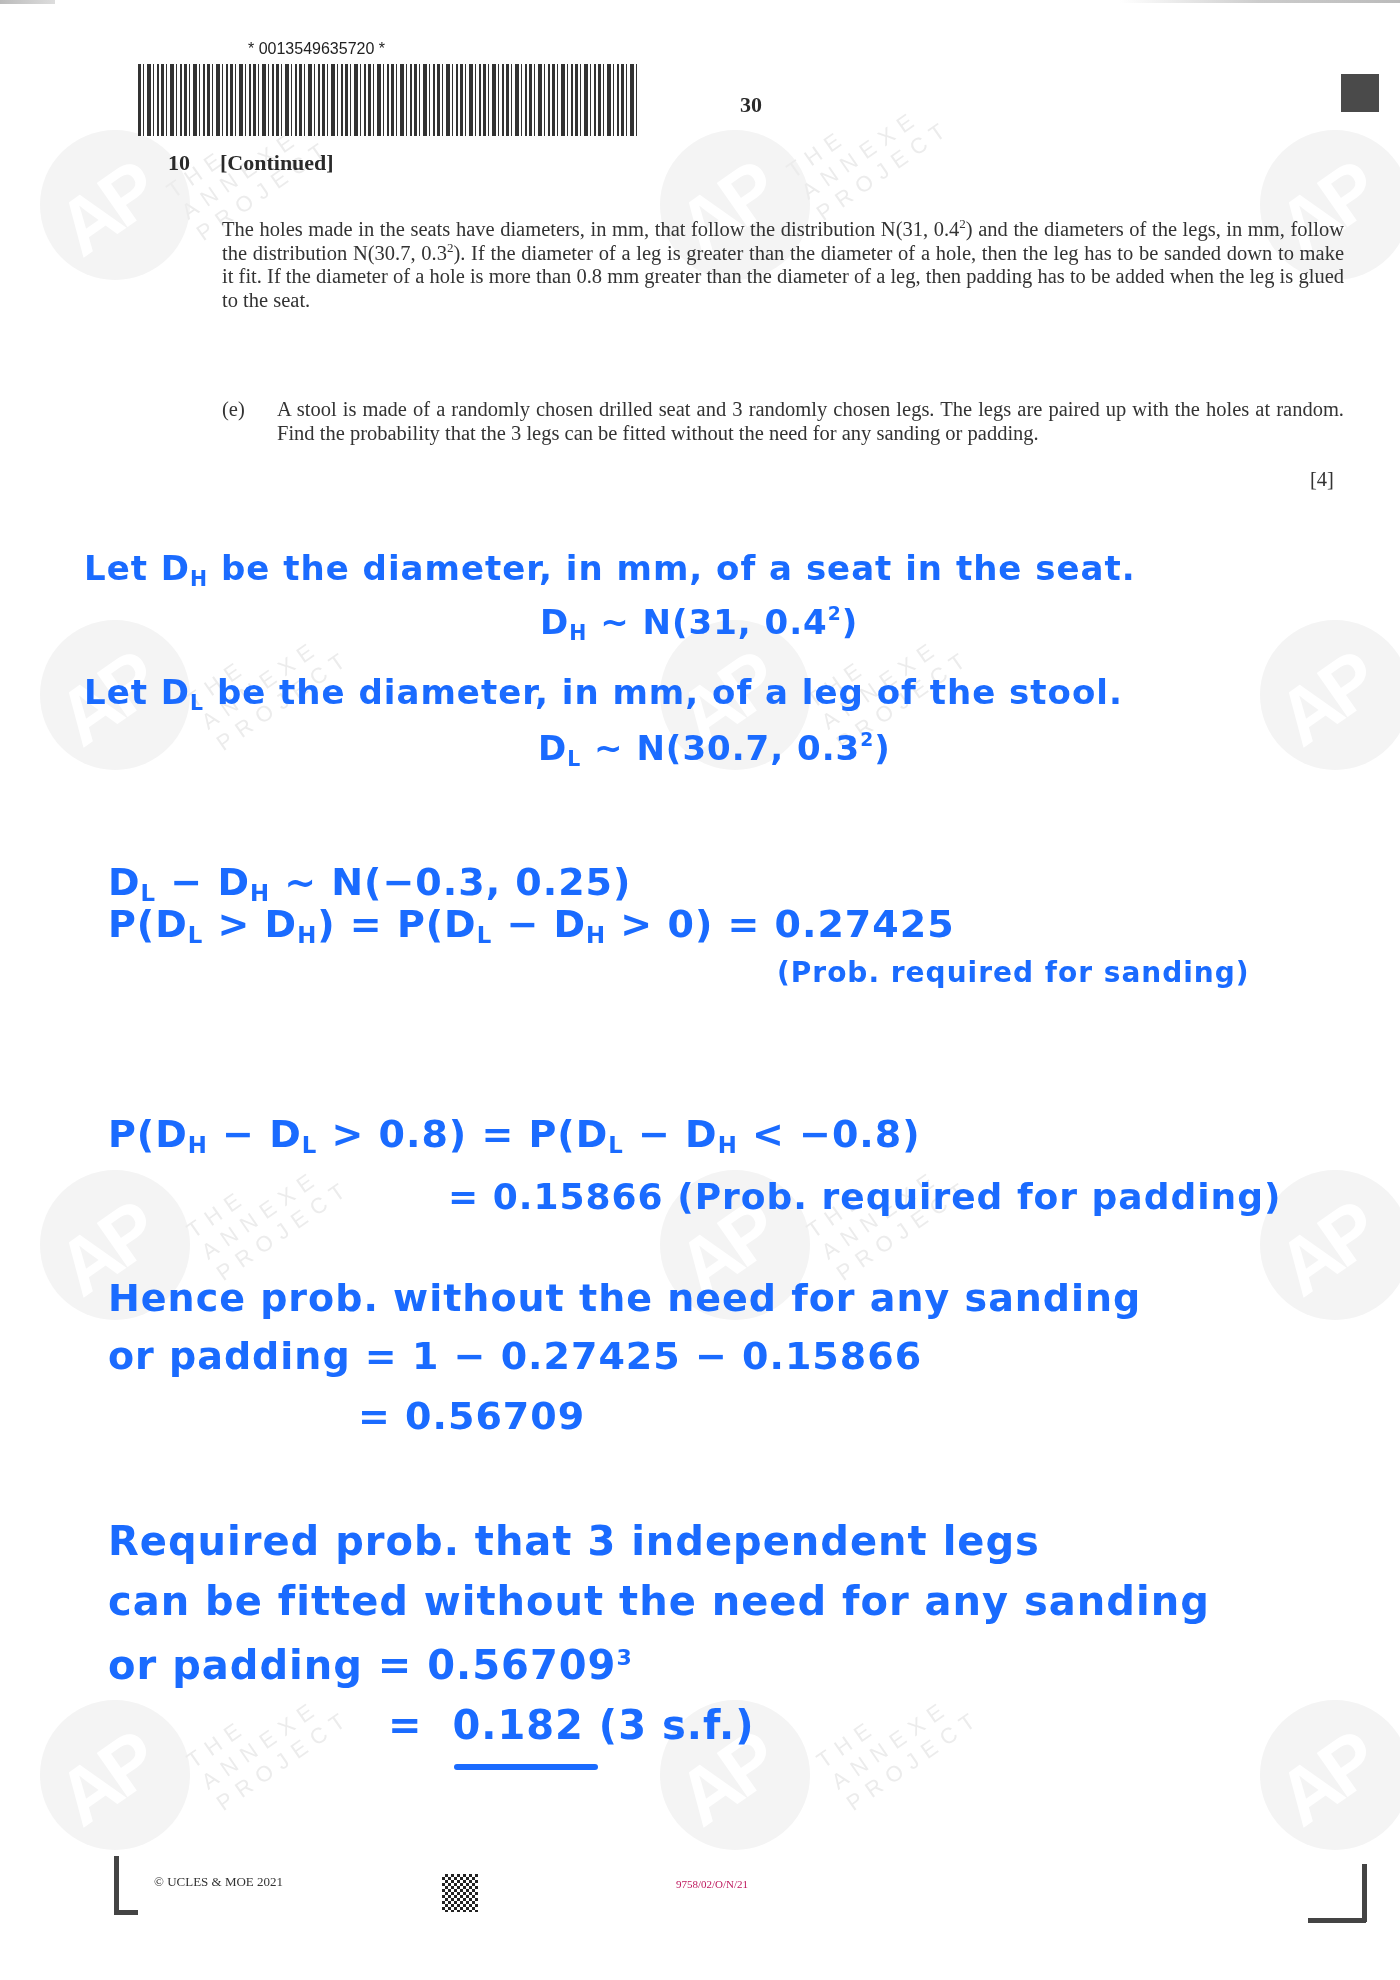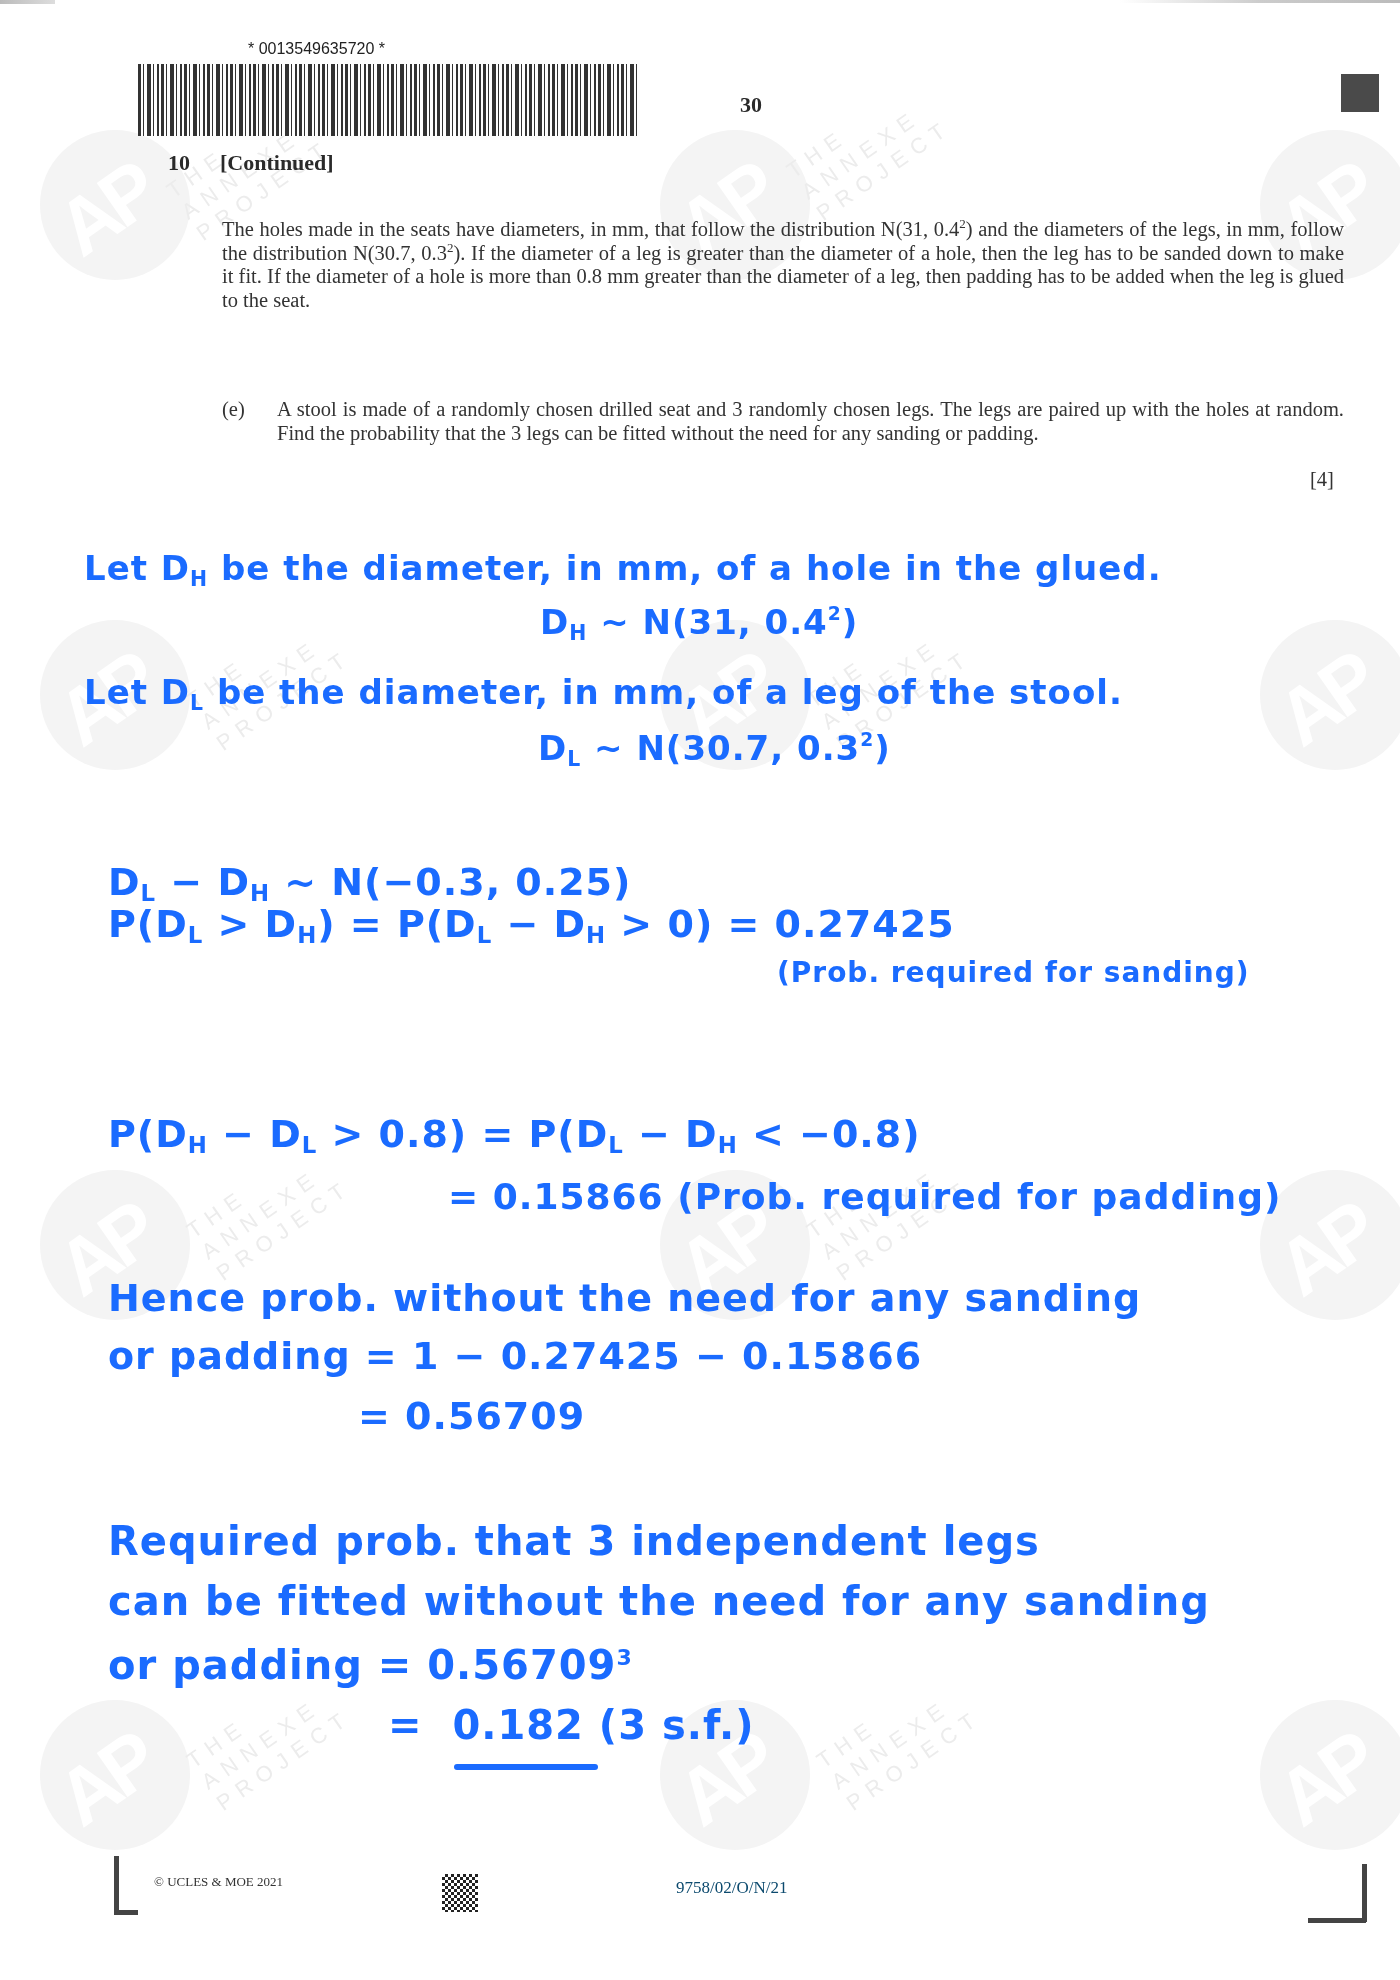--- a/index.html
+++ b/index.html
@@ -30,21 +30,21 @@
   .hw sub { font-size:60%; vertical-align:-6px; }
   .hw sup { font-size:55%; vertical-align:14px; line-height:0; }
   .underline-bar { left:454px; top:1764px; width:144px; height:6px; background:#1a6bff; border-radius:4px; }
   
   .crop-left { left:114px; top:1856px; width:5px; height:58px; background:#444; }
   .crop-left-b { left:114px; top:1910px; width:24px; height:5px; background:#444; }
   .crop-right { left:1362px; top:1864px; width:5px; height:58px; background:#444; }
   .crop-right-b { left:1308px; top:1918px; width:58px; height:5px; background:#444; }
   .copyright { left:154px; top:1874px; font-size:13px; color:#333; }
   .qr { left:442px; top:1874px; width:36px; height:38px; background:repeating-conic-gradient(#222 0 25%, #fff 0 50%) 0 0/6px 6px; }
-  .paper-code { left:676px; top:1878px; font-size:17px; color:#0c4a6e; }
+  .paper-code { left:676px; top:1878px; font-size:11px; color:#be185d; }
 </style>
 </head>
 <body>
 
 <div class="abs scan-top-left"></div>
 <div class="abs scan-top-right"></div>
 
 <div class="wm" style="left:40px;top:130px;">
     <span>AP</span>
   </div>
@@ -111,21 +111,21 @@
 <div class="abs page-num">30</div>
 <div class="abs corner-square"></div>
 <div class="abs q-num">10</div>
 <div class="abs q-cont">[Continued]</div>
 
 <div class="abs q-para" id="q-para">The holes made in the seats have diameters, in mm, that follow the distribution N(31, 0.4<sup>2</sup>) and the diameters of the legs, in mm, follow the distribution N(30.7, 0.3<sup>2</sup>). If the diameter of a leg is greater than the diameter of a hole, then the leg has to be sanded down to make it fit. If the diameter of a hole is more than 0.8 mm greater than the diameter of a leg, then padding has to be added when the leg is glued to the seat.</div>
 <div class="abs part-label">(e)</div>
 <div class="abs part-text">A stool is made of a randomly chosen drilled seat and 3 randomly chosen legs. The legs are paired up with the holes at random. Find the probability that the 3 legs can be fitted without the need for any sanding or padding.</div>
 <div class="abs marks">[4]</div>
 
-<div class="hw" style="left:84px;top:548px;font-size:34px;"><span>Let D</span><sub>H</sub><span> be the diameter, in mm, of a hole in the glued.</span></div>
+<div class="hw" style="left:84px;top:548px;font-size:34px;"><span>Let D</span><sub>H</sub><span> be the diameter, in mm, of a seat in the seat.</span></div>
 <div class="hw" style="left:540px;top:602px;font-size:34px;"><span>D</span><sub>H</sub><span> ~ N(31, 0.4</span><sup>2</sup><span>)</span></div>
 <div class="hw" style="left:84px;top:672px;font-size:34px;text-align:right;"><span>Let D</span><sub>L</sub><span> be the diameter, in mm, of a leg of the stool.</span></div>
 <div class="hw" style="left:538px;top:728px;font-size:34px;"><span>D</span><sub>L</sub><span> ~ N(30.7, 0.3</span><sup>2</sup><span>)</span></div>
 
 <div class="hw" style="left:108px;top:840px;font-size:38px;margin-top:20px;"><span>D</span><sub>L</sub><span> − D</span><sub>H</sub><span> ~ N(−0.3, 0.25)</span></div>
 <div class="hw" style="left:108px;top:902px;font-size:38px;"><span>P(D</span><sub>L</sub><span> &gt; D</span><sub>H</sub><span>) = P(D</span><sub>L</sub><span> − D</span><sub>H</sub><span> &gt; 0) = 0.27425</span></div>
 <div class="hw" style="left:777px;top:956px;font-size:28px;">(Prob. required for sanding)</div>
 
 <div class="hw" style="left:108px;top:1112px;font-size:38px;"><span>P(D</span><sub>H</sub><span> − D</span><sub>L</sub><span> &gt; 0.8) = P(D</span><sub>L</sub><span> − D</span><sub>H</sub><span> &lt; −0.8)</span></div>
 <div class="hw" style="left:448px;top:1176px;font-size:36px;">= 0.15866  (Prob. required for padding)</div>

